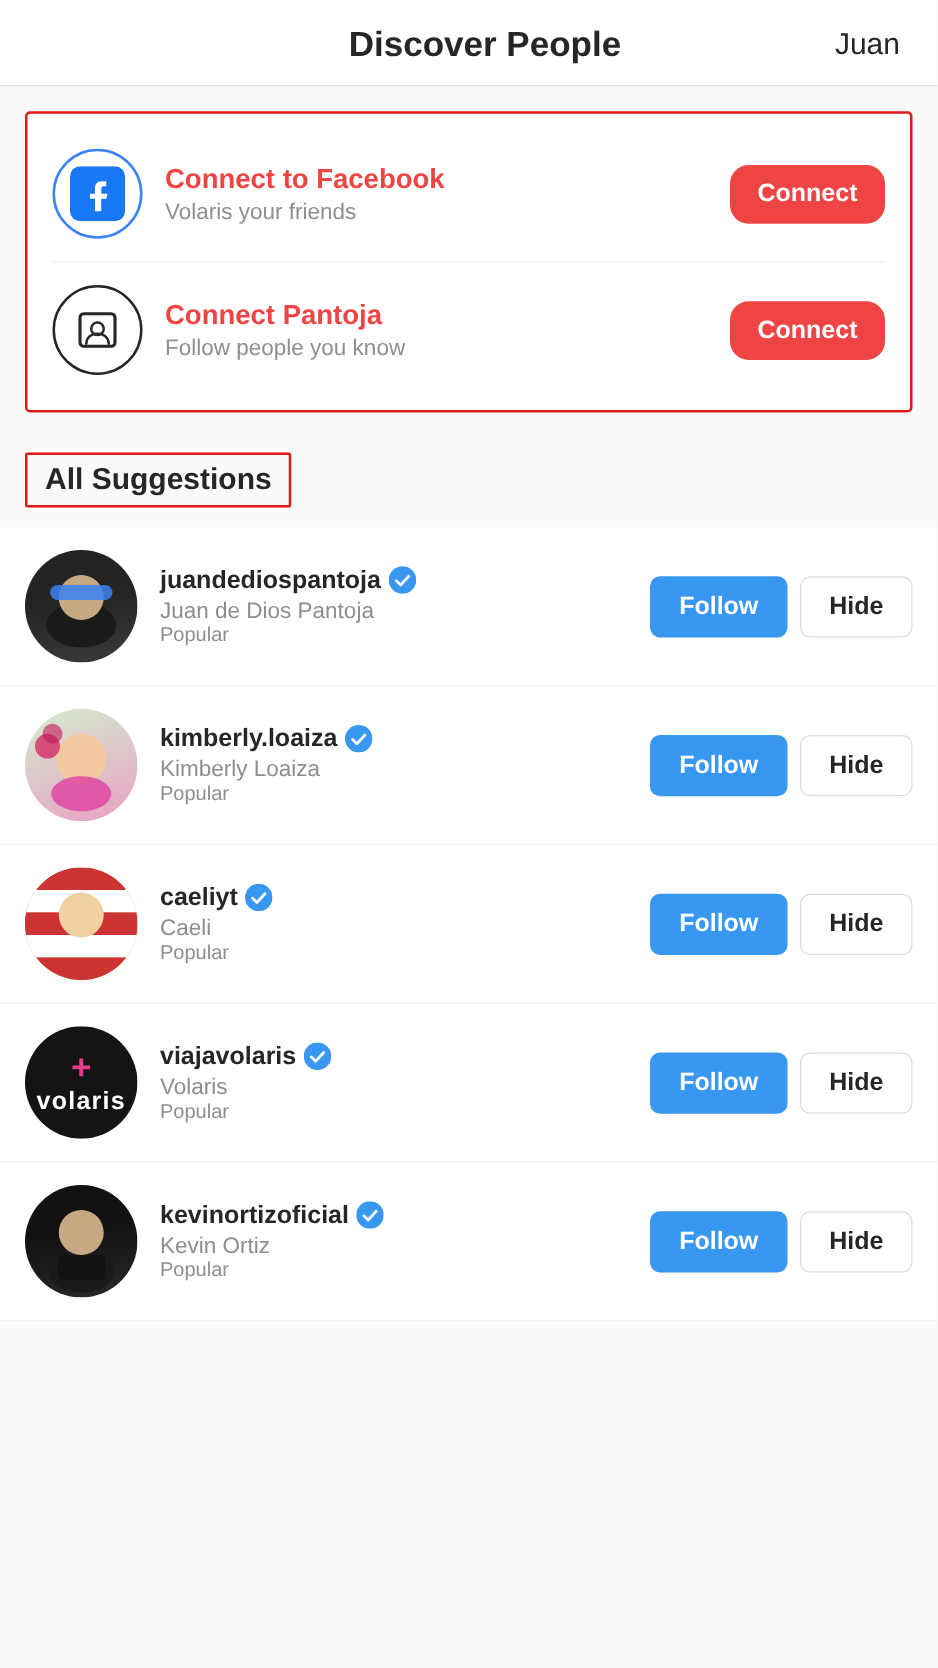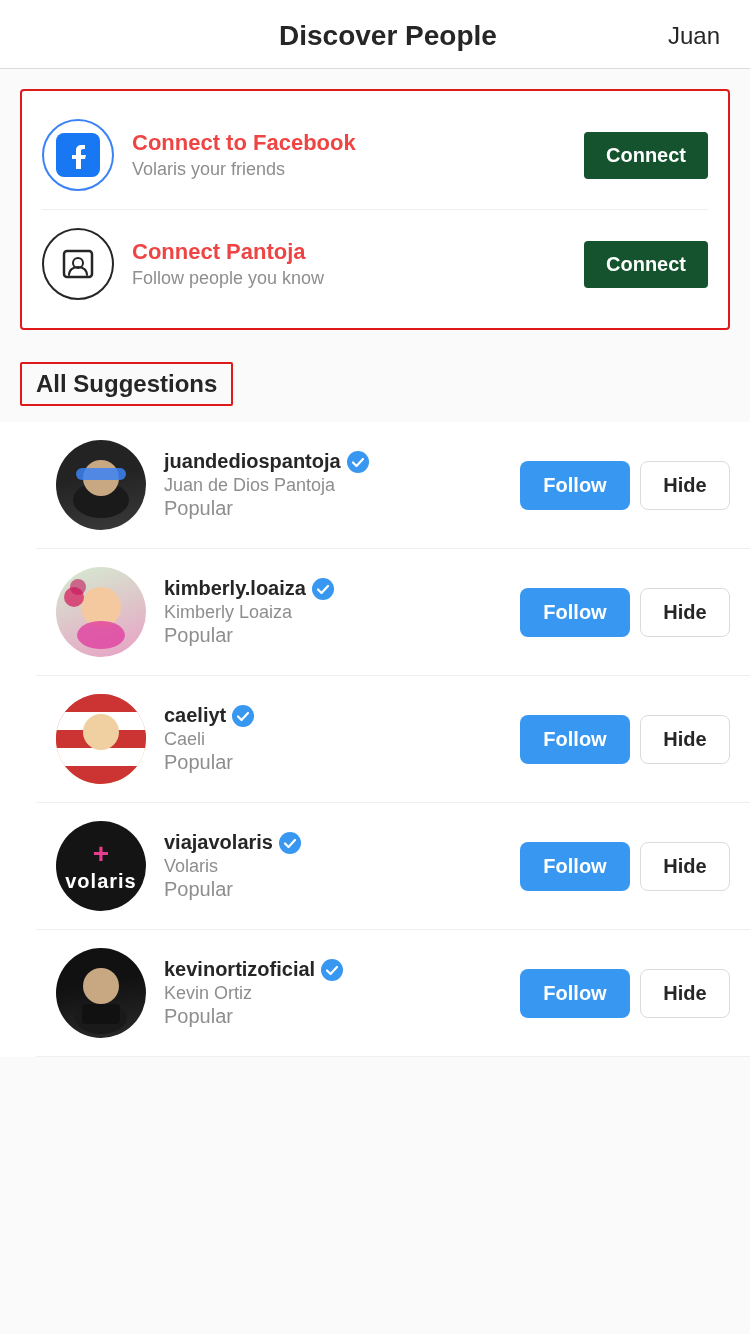--- a/index.html
+++ b/index.html
@@ -82,24 +82,24 @@
       font-size: 22px;
       font-weight: 600;
       color: #ef4444;
     }
     .connect-subtitle {
       font-size: 18px;
       color: #8e8e8e;
       margin-top: 3px;
     }
     .connect-btn {
-      background: #14532d;
+      background: #ef4444;
       color: #ffffff;
       border: none;
-      border-radius: 4px;
+      border-radius: 15px;
       padding: 12px 22px;
       font-size: 20px;
       font-weight: 600;
       cursor: pointer;
       flex-shrink: 0;
       text-align: right;
     }
 
     
     .suggestions-header {
@@ -112,21 +112,20 @@
     .suggestions-header-text {
       font-size: 24px;
       font-weight: 700;
       color: #262626;
     }
 
     
     .suggestion-list {
       background: #ffffff;
       margin-top: 6px;
-      padding-left: 36px;
     }
     .suggestion-item {
       display: flex;
       align-items: center;
       padding: 18px 20px;
       border-bottom: 1px solid #efefef;
     }
     .avatar {
       width: 90px;
       height: 90px;
@@ -159,21 +158,21 @@
       width: 22px;
       height: 22px;
       flex-shrink: 0;
     }
     .suggestion-fullname {
       font-size: 18px;
       color: #8e8e8e;
       margin-top: 2px;
     }
     .suggestion-type {
-      font-size: 20px;
+      font-size: 16px;
       color: #8e8e8e;
       margin-top: 1px;
     }
     .suggestion-actions {
       display: flex;
       gap: 10px;
       flex-shrink: 0;
     }
     .follow-btn {
       background: #3897f0;

